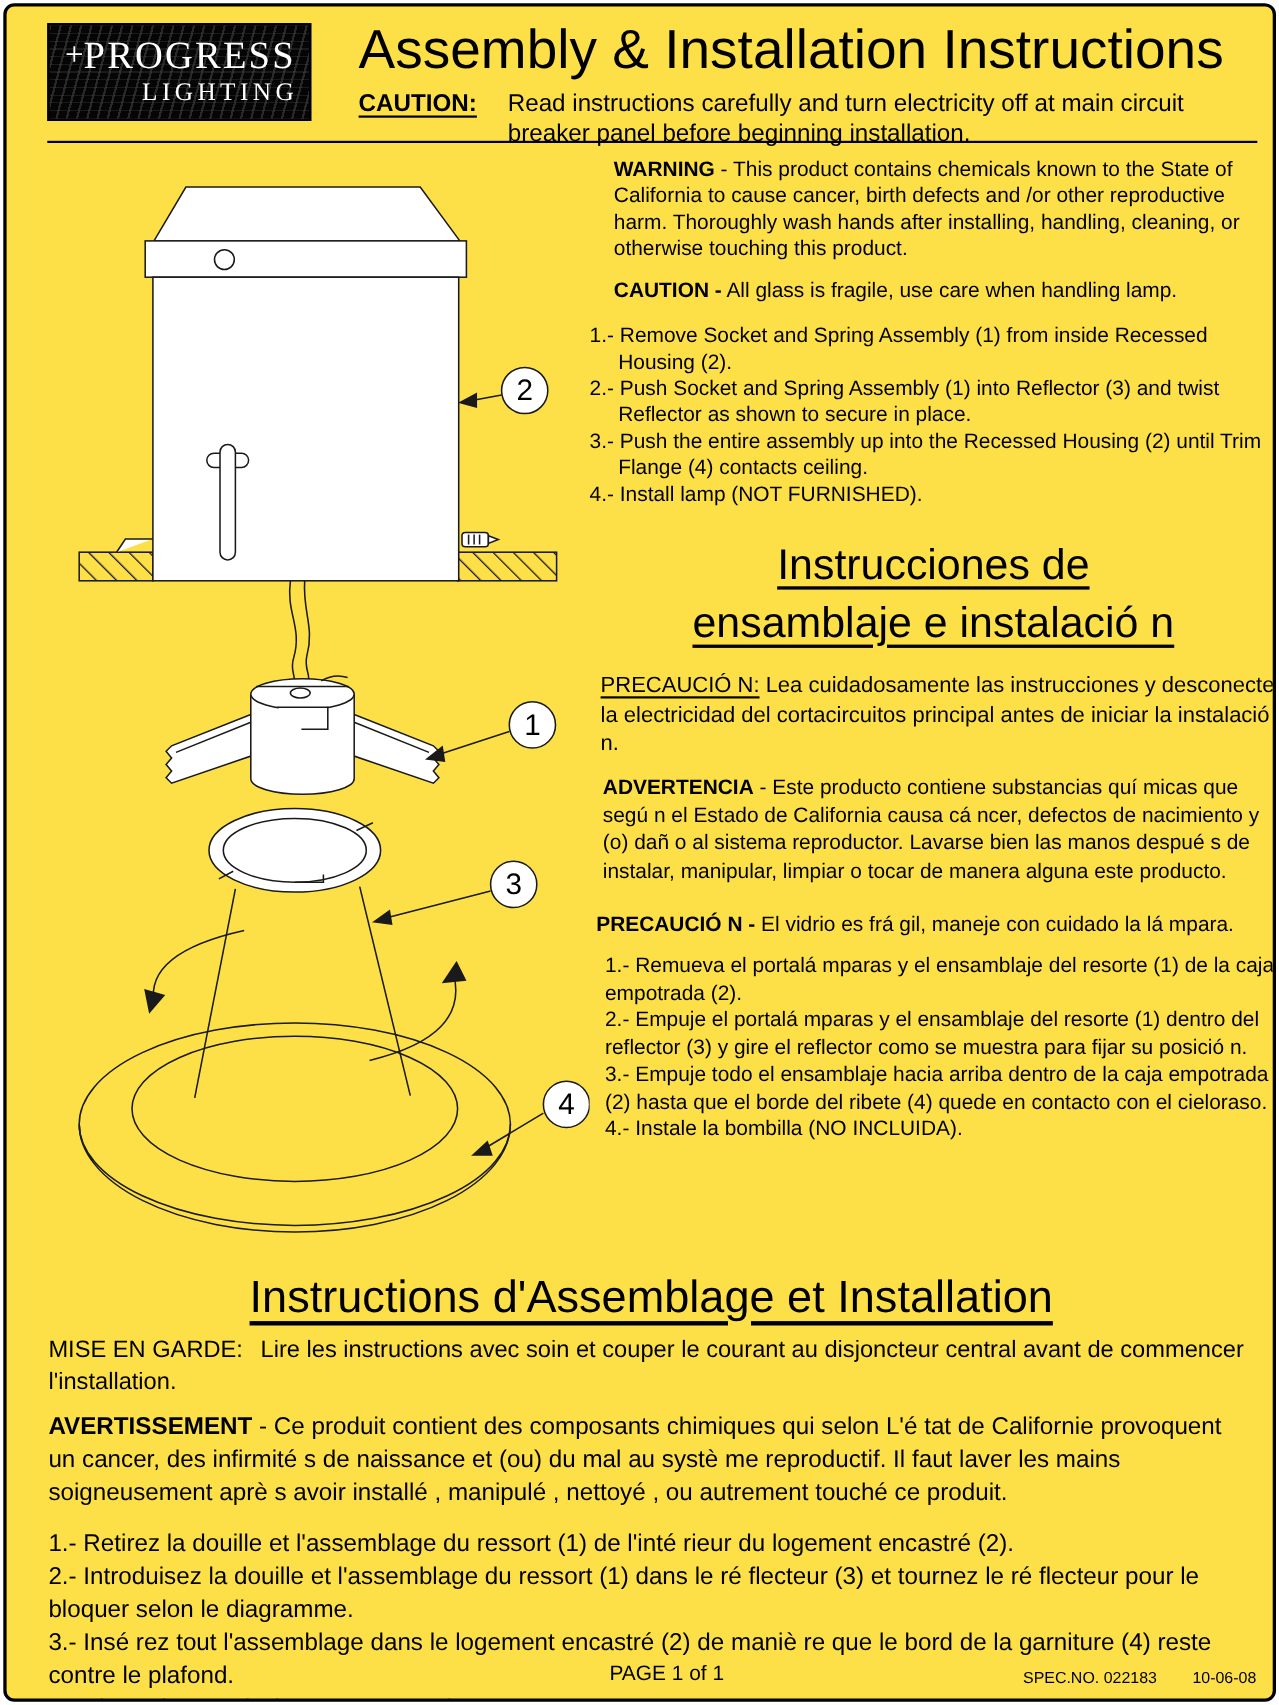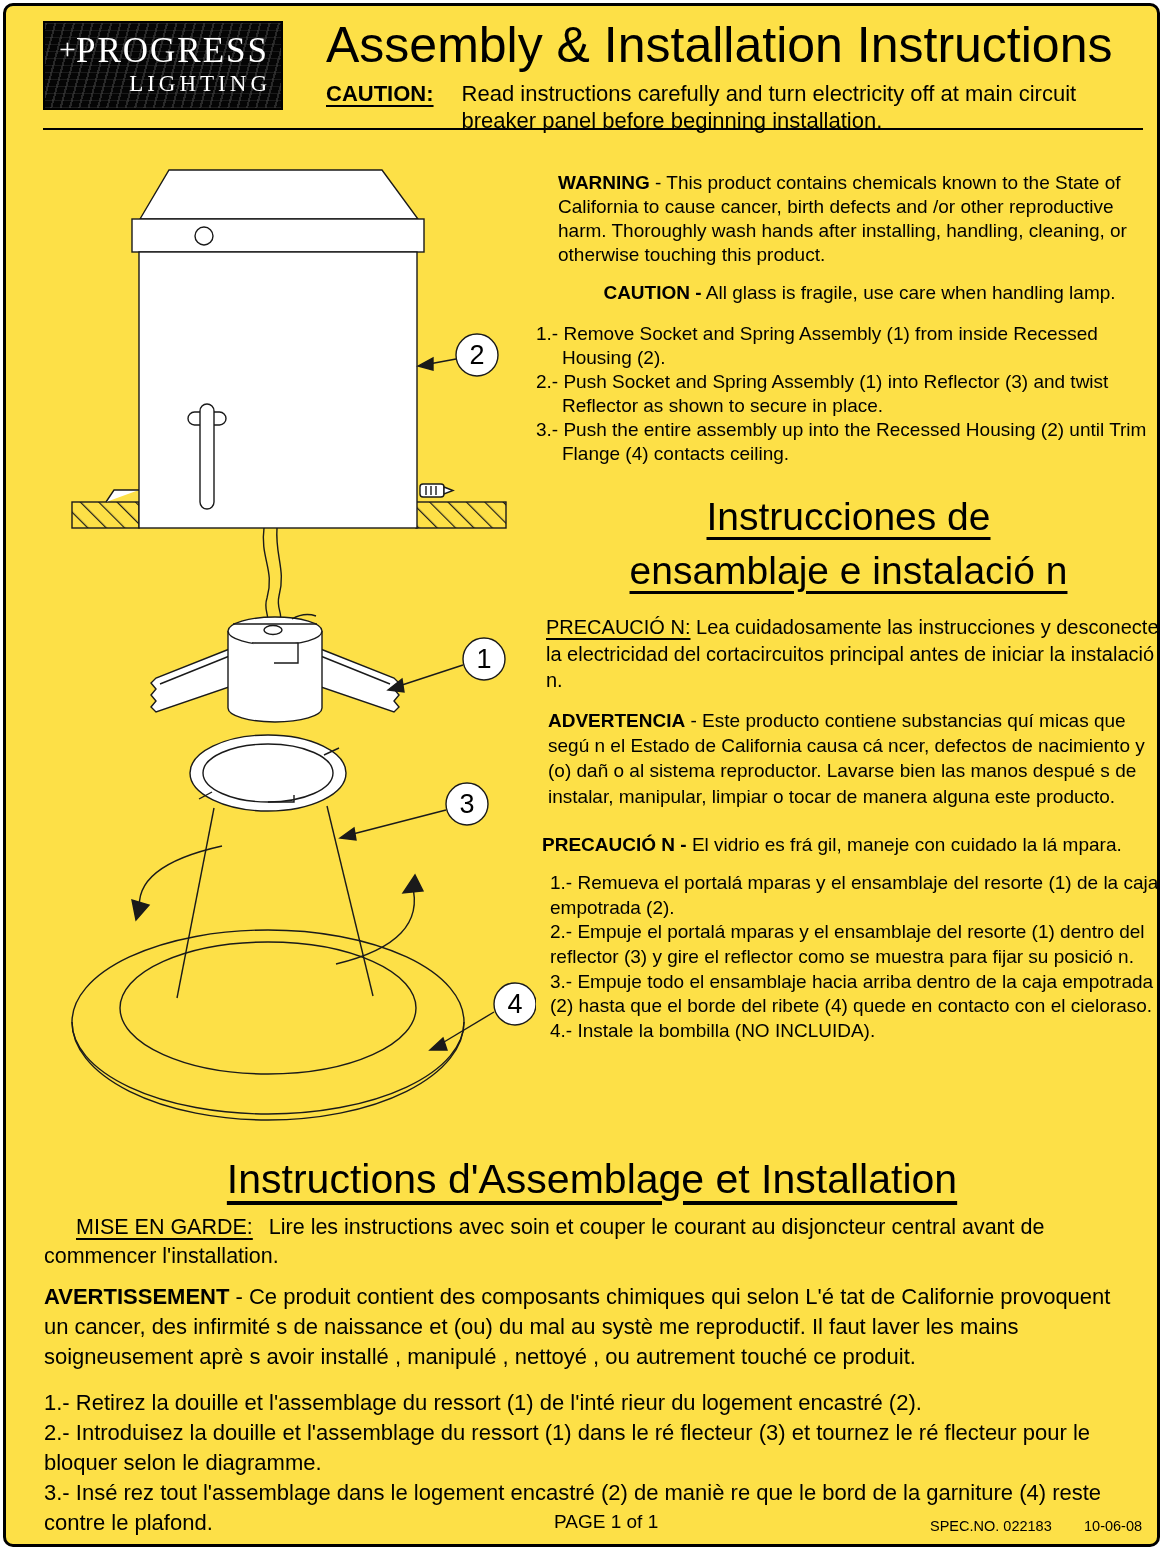--- a/index.html
+++ b/index.html
@@ -39,42 +39,42 @@
   .head-caution { display: flex; margin-top: 7px; font-size: 22px; line-height: 1.22; }
   .head-caution .lbl { font-weight: bold; text-decoration: underline; text-underline-offset: 4px; margin-right: 28px; white-space: nowrap; }
   .head-caution .txt { width: 640px; }
   .head-rule { position: absolute; left: 37px; right: 14px; top: 122px; border-top: 2px solid #000; }
 
   
   .diagram { position: absolute; left: 30px; top: 140px; width: 500px; height: 1012px; }
   .diagram svg { width: 100%; height: 100%; }
 
   
-  .col-right { position: absolute; left: 530px; top: 137px; width: 625px; font-size: 19px; line-height: 1.27; margin-top: 28px; }
+  .col-right { position: absolute; left: 530px; top: 137px; width: 625px; font-size: 19px; line-height: 1.27; }
   .p-warning { padding-left: 22px; margin: 0 0 13px 0; }
-  .p-caution { padding-left: 22px; margin: 0 0 17px 0; text-align: center; }
+  .p-caution { padding-left: 22px; margin: 0 0 17px 0; }
   .steps-en { margin: 0; }
   .steps-en .step { padding-left: 26px; text-indent: -26px; margin: 0; }
   b { font-weight: bold; }
 
   .es-heading { text-align: center; font-size: 39px; line-height: 1.38; margin: 24px 0 16px 0; }
   .es-heading span { text-decoration: underline; text-underline-offset: 7px; }
   .p-precaucion { font-size: 20px; line-height: 1.33; padding-left: 10px; margin: 0 0 14px 0; }
   .p-precaucion .lbl { text-decoration: underline; text-underline-offset: 4px; }
   .p-advertencia { font-size: 19px; line-height: 1.33; padding-left: 12px; margin: 0 0 24px 0; }
   .p-precaucion2 { font-size: 19px; padding-left: 6px; margin: 0 0 14px 0; }
   .steps-es { font-size: 19px; line-height: 1.3; padding-left: 14px; margin: 0; }
   .steps-es .step { margin: 0; }
 
   
   .french { position: absolute; left: 38px; top: 1150px; width: 1096px; }
   .fr-heading { text-align: center; font-size: 41px; line-height: 1.15; margin: 0 0 10px 0; }
   .fr-heading span { text-decoration: underline; text-underline-offset: 8px; }
   .p-mise { font-size: 21.5px; line-height: 1.33; margin: 0 0 12px 0; }
-  .p-mise .lbl { text-decoration: underline; text-underline-offset: 4px; margin-right: 16px; margin-left: 32px; }
+  .p-mise .lbl { text-underline-offset: 4px; margin-right: 16px; }
   .p-avert { font-size: 22px; line-height: 1.36; margin: 0 0 16px 0; }
   .p-mise2 { font-size: 19px; margin: 0 0 14px 0; }
   .steps-fr { font-size: 22px; line-height: 1.36; margin: 0; }
   .steps-fr .step { margin: 0; }
 
   
   .footer-page { position: absolute; left: 548px; top: 1505px; font-size: 19px; }
   .footer-spec { position: absolute; left: 924px; top: 1512px; font-size: 14.5px; }
   .footer-date { position: absolute; left: 1078px; top: 1512px; font-size: 14.5px; }
 </style>
@@ -203,20 +203,21 @@
   <div class="col-right">
 
     <p class="p-warning"><b>WARNING</b><span> -  This product contains chemicals known to the State of California to cause cancer, birth defects and /or other reproductive harm.  Thoroughly wash hands after installing, handling, cleaning, or otherwise touching this product.</span></p>
 
     <p class="p-caution"><b>CAUTION -</b><span> All glass is fragile, use care when handling lamp.</span></p>
 
     <div class="steps-en">
       <p class="step">1.- Remove Socket and Spring Assembly (1) from inside Recessed Housing (2).</p>
       <p class="step">2.- Push Socket and Spring Assembly (1) into Reflector (3) and twist Reflector as shown to secure in place.</p>
       <p class="step">3.- Push the entire assembly up into the Recessed Housing (2) until Trim Flange (4) contacts ceiling.</p>
+      <p class="step">4.- Install lamp (NOT FURNISHED).</p>
     </div>
 
     <div class="es-heading">
       <span style="display:inline">Instrucciones de</span><br>
       <span>ensamblaje e instalació n</span>
     </div>
 
     <p class="p-precaucion"><span class="lbl">PRECAUCIÓ N:</span><span>  Lea cuidadosamente las instrucciones y desconecte la electricidad del cortacircuitos principal antes de iniciar la instalació n.</span></p>
 
     <p class="p-advertencia"><b>ADVERTENCIA</b><span> - Este producto contiene substancias quí micas que segú n el  Estado de California causa cá ncer, defectos de nacimiento y (o) dañ o al sistema reproductor.  Lavarse bien las manos despué s de instalar, manipular, limpiar o tocar de manera alguna este producto.</span></p>

